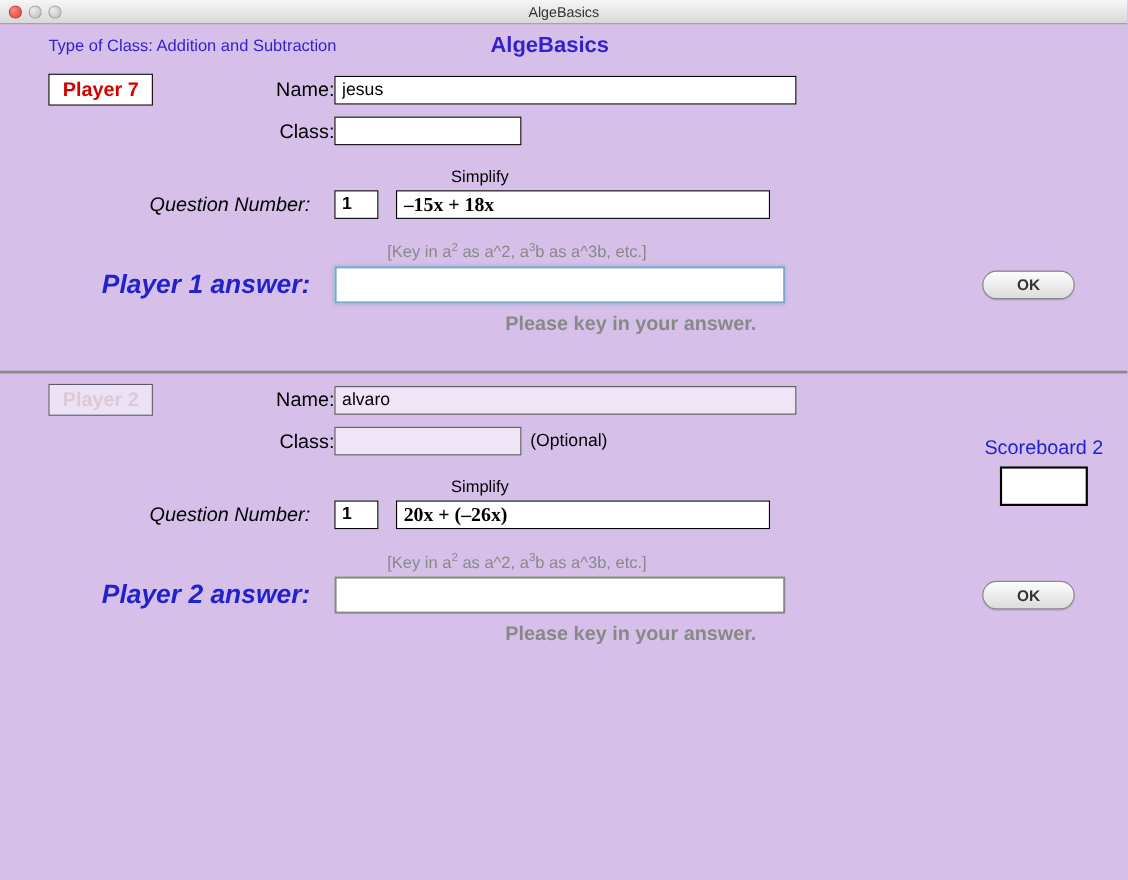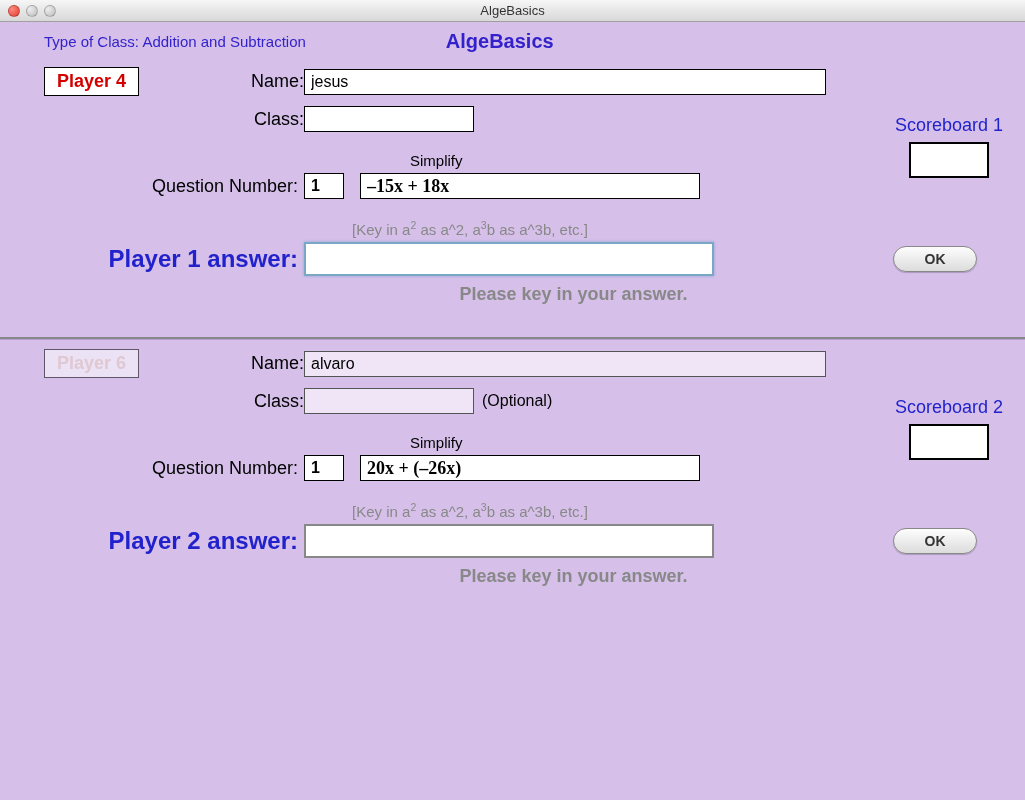--- a/index.html
+++ b/index.html
@@ -34,30 +34,30 @@
   border: 1px solid #000;
   background: #fff;
   padding: 3px 12px;
   font-weight: bold;
   font-size: 18px;
   display: inline-block;
 }
 .player-badge.red { color: #d40000; }
 .player-badge.faded { color: #e8d0c0; opacity: .55; }
 .label { font-size: 18px; color: #000; text-align: right; }
-.label-col { width: 260px; padding-right: 6px; }
+.label-col { width: 260px; padding-right: 22px; font-style: italic; }
 .input-box {
   border: 1px solid #000;
   background: #fff;
   height: 26px;
   font-size: 16px;
   padding: 2px 6px;
   outline: none;
 }
-.input-box.wide { width: 522px; }
+.input-box.wide { width: 420px; }
 .input-box.small { width: 170px; }
 .input-box.tiny { width: 40px; text-align: left; font-weight: bold; }
 .input-box.q { width: 340px; font-weight: bold; font-family: Georgia, serif; font-size: 18px; }
 .input-box.faded { background: #efe5f7; border-color: #555; }
 .simplify { color: #000000; font-size: 15px; margin-left: 366px; margin-top: 20px; margin-bottom: 2px; }
 .hint { color: #888; font-size: 15px; margin-left: 308px; margin-top: 20px; margin-bottom: 4px; }
 .answer-label { color: #2222cc; font-weight: bold; font-size: 24px; text-align: right; }
 .answer-input {
   width: 410px;
   height: 34px;
@@ -107,21 +107,21 @@
 <div class="content">
 
   <div class="header-row">
     <div class="type-sums">Type of Class: Addition and Subtraction</div>
     <div class="app-title">AlgeBasics</div>
   </div>
 
   <div class="player-section">
     <div class="row">
       <div style="width:130px;">
-        <span class="player-badge red">Player 4</span>
+        <span class="player-badge red">Player 7</span>
       </div>
       <div class="label" style="width:130px;">Name:</div>
       <input class="input-box wide" value="jesus" style="">
     </div>
     <div class="row" style="margin-top:10px;">
       <div style="width:130px;"></div>
       <div class="label" style="width:130px;">Class:</div>
       <input class="input-box small" value="" style="">
     </div>
 
@@ -137,32 +137,28 @@
       <span>[Key in a</span><sup>2</sup><span> as a^2, a</span><sup>3</sup><span>b as a^3b, etc.]</span>
     </div>
 
     <div class="row" style="position:relative;">
       <div class="answer-label label-col">Player 1 answer:</div>
       <input class="answer-input" value="" style="">
       <button class="ok-btn" style="top:4px;">OK</button>
     </div>
     <div class="prompt">Please key in your answer.</div>
 
-    <div class="scoreboard">
-      <div class="scoreboard-label">Scoreboard 1</div>
-      <div class="scoreboard-box"></div>
-    </div>
   </div>
 
   <div class="divider"></div>
 
   <div class="player-section player2">
     <div class="row">
       <div style="width:130px;">
-        <span class="player-badge faded">Player 6</span>
+        <span class="player-badge faded">Player 2</span>
       </div>
       <div class="label" style="width:130px;">Name:</div>
       <input class="input-box wide faded" value="alvaro" style="">
     </div>
     <div class="row" style="margin-top:10px;">
       <div style="width:130px;"></div>
       <div class="label" style="width:130px;">Class:</div>
       <input class="input-box small faded" value="" style="">
       <span class="optional">(Optional)</span>
     </div>

